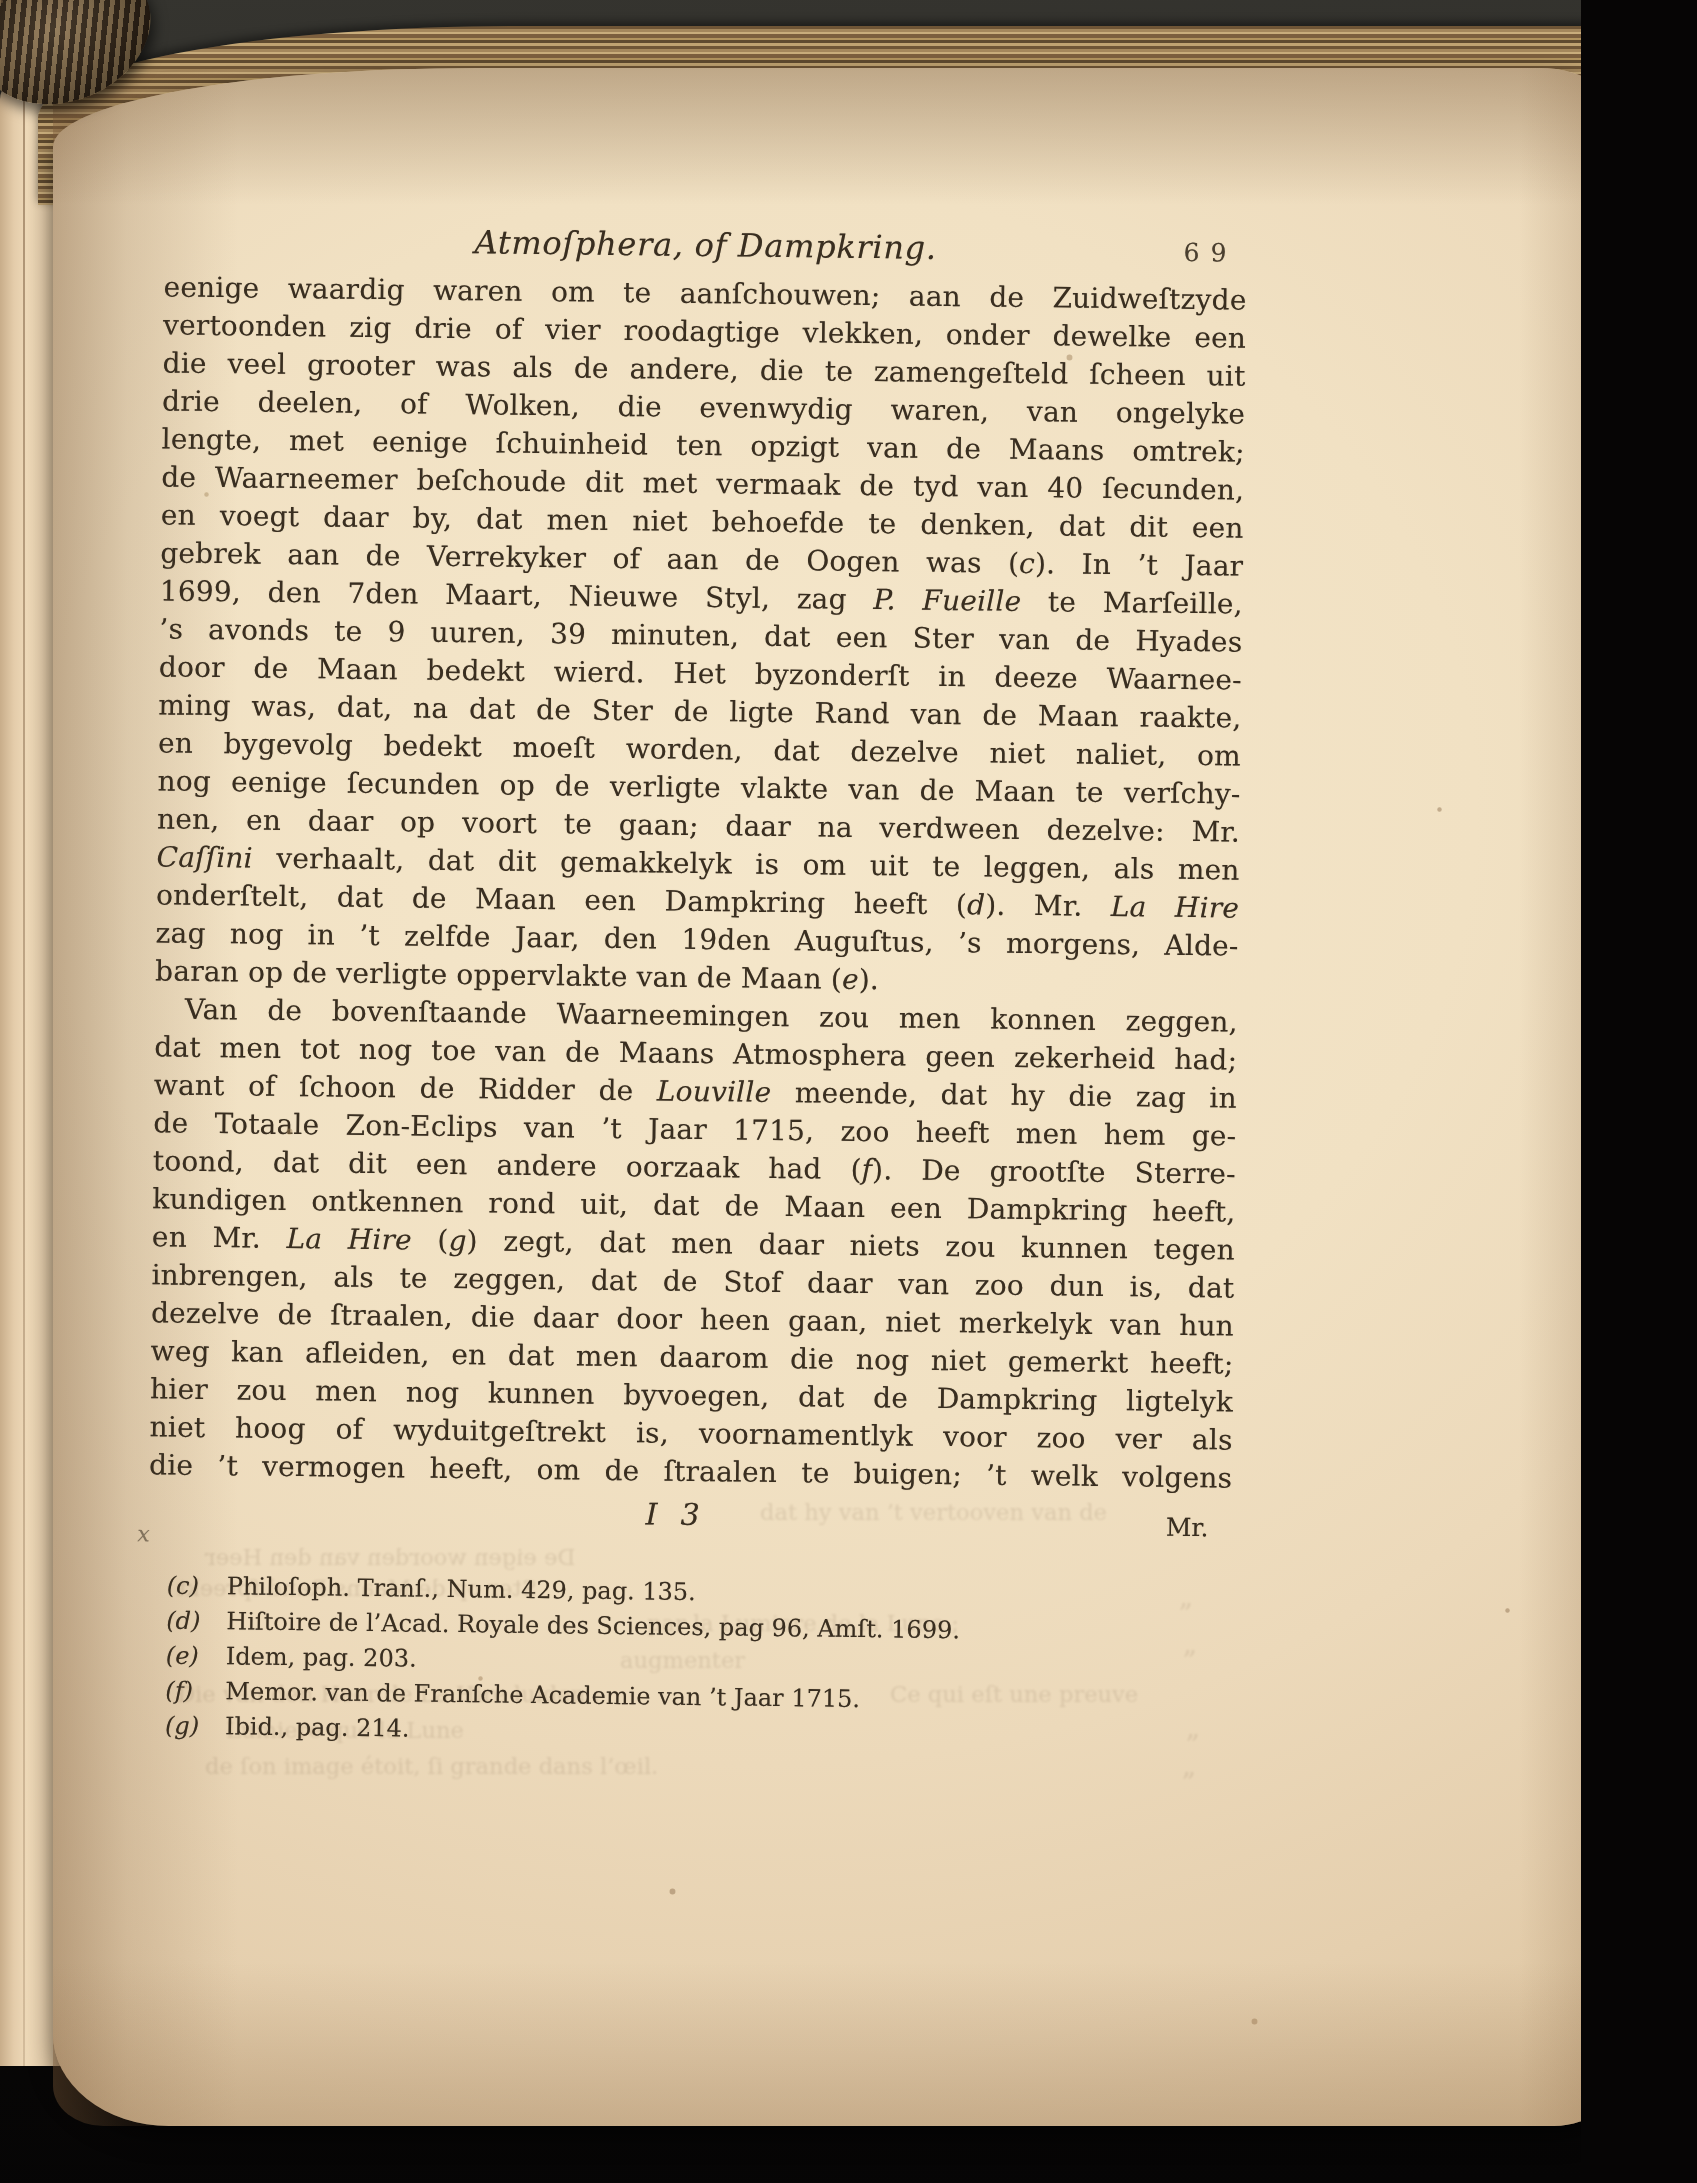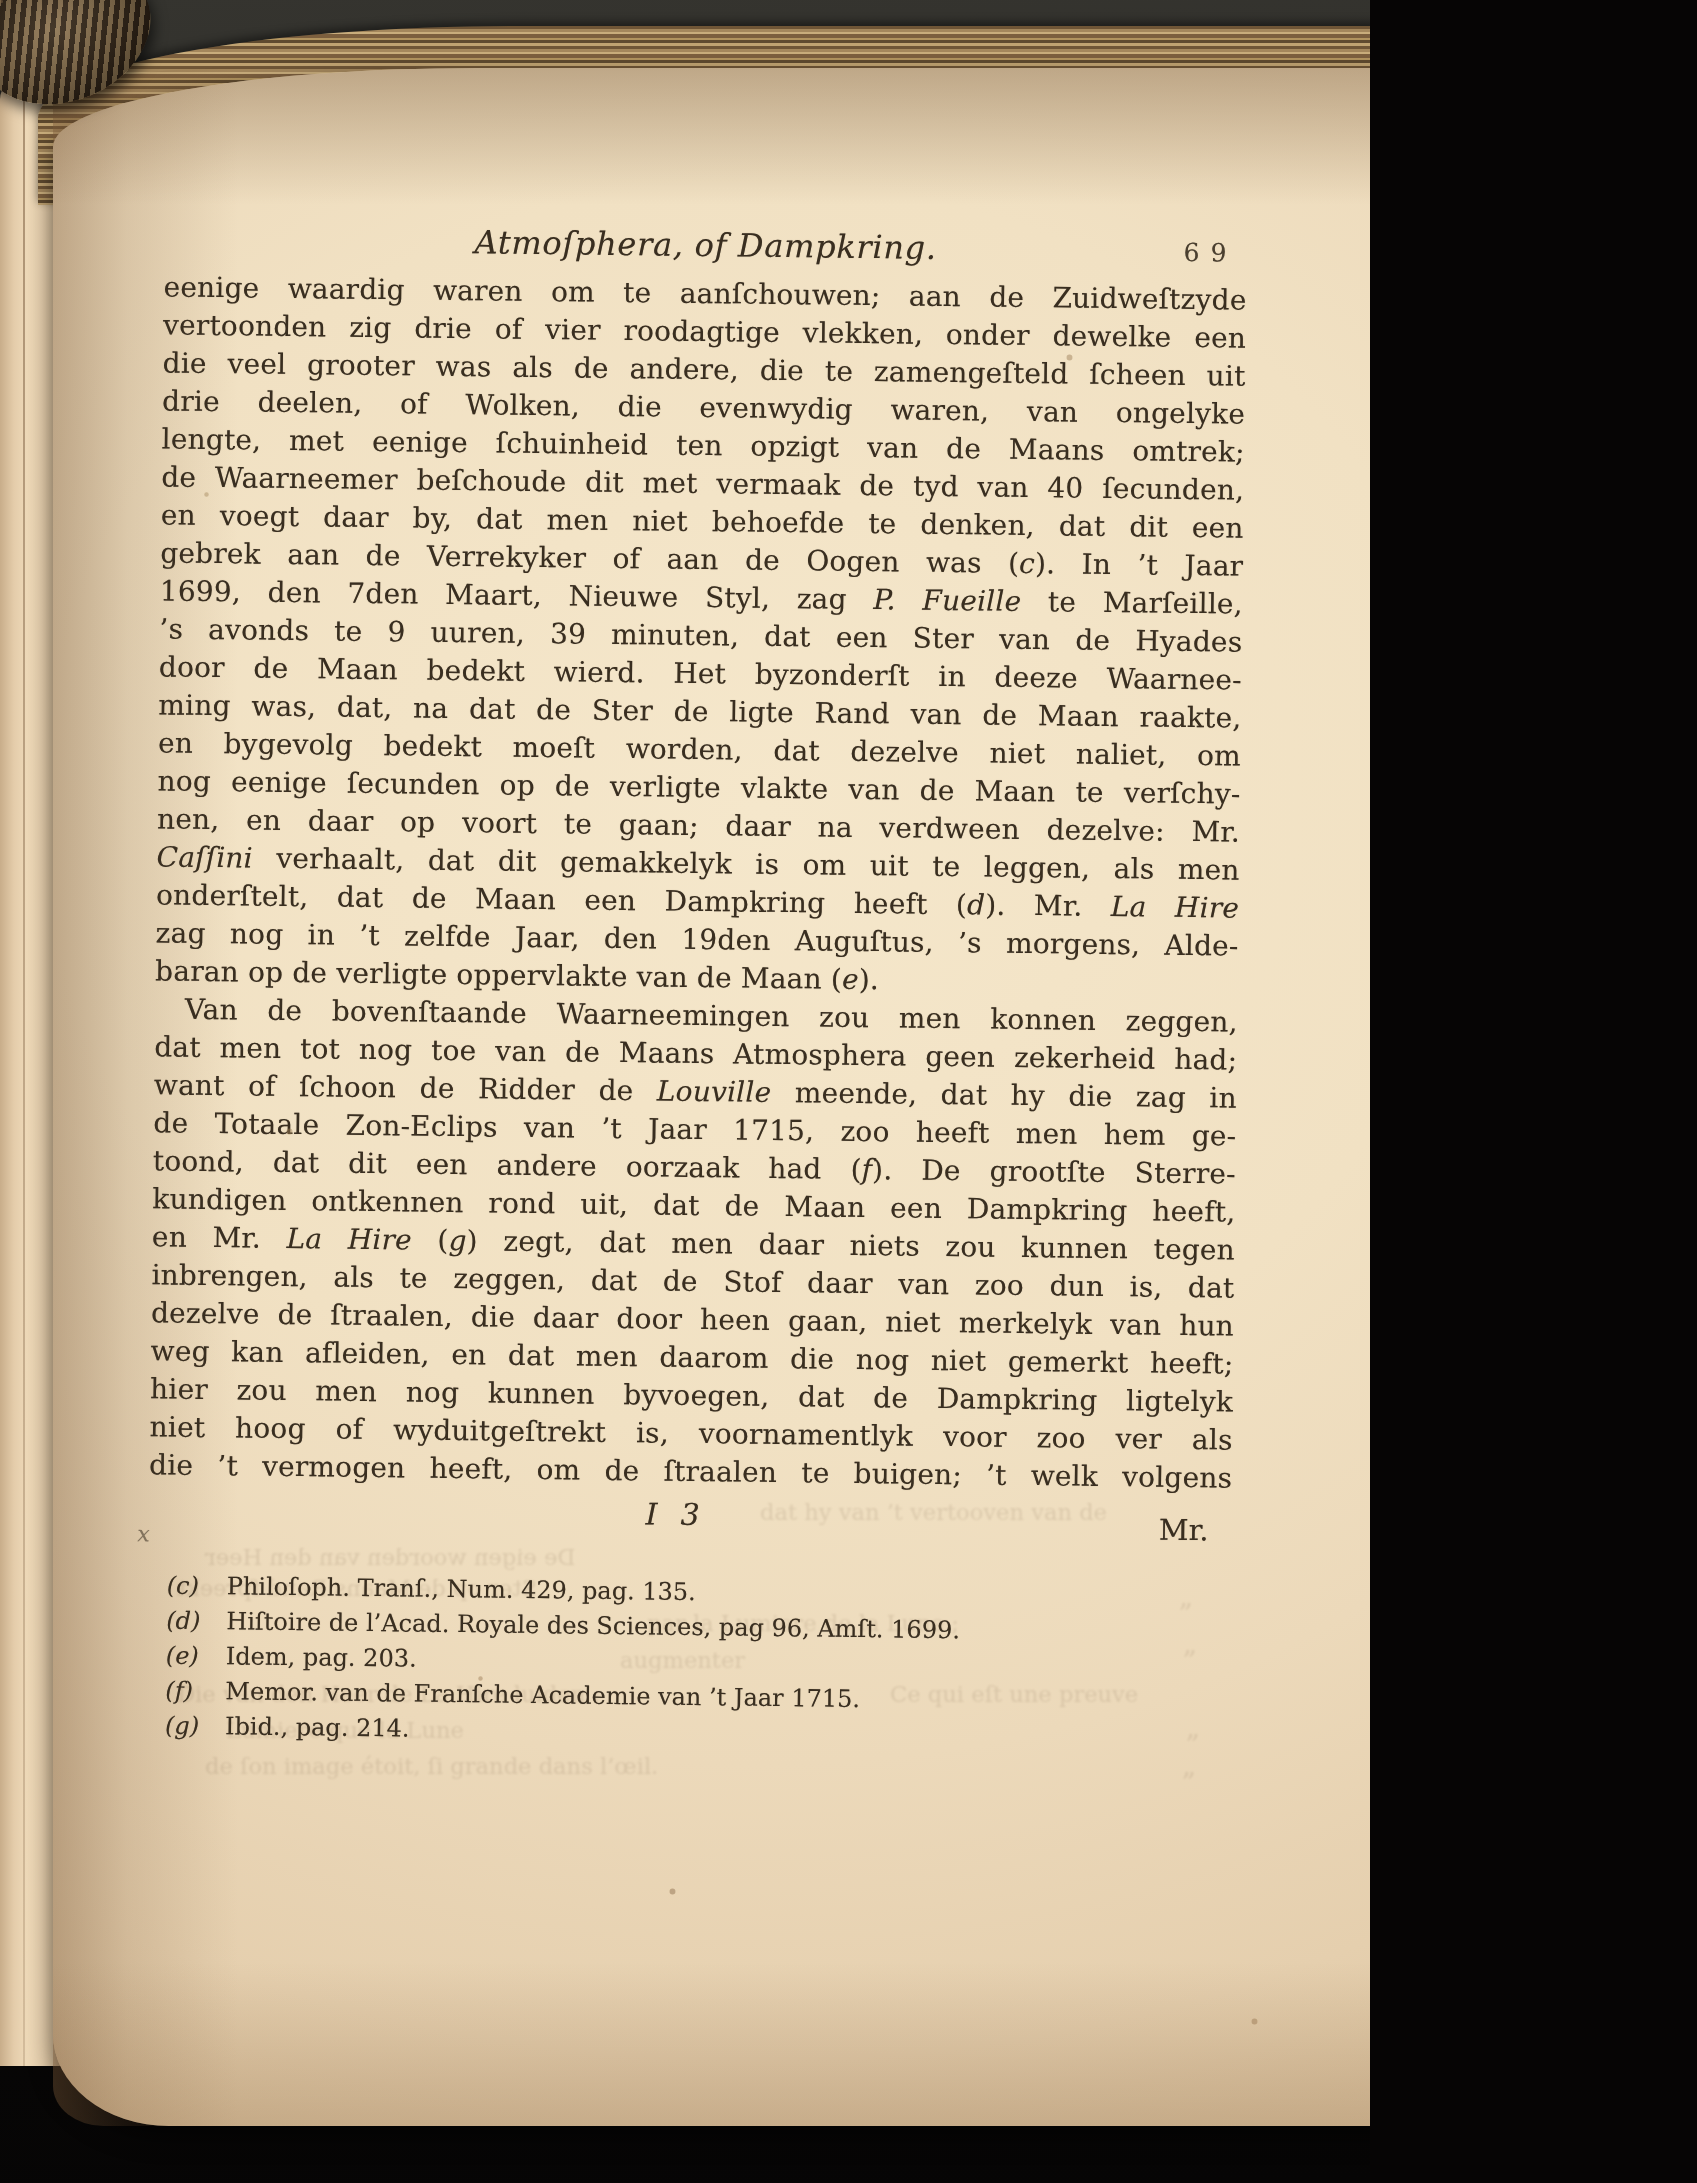--- a/index.html
+++ b/index.html
@@ -1,17 +1,17 @@
 <!DOCTYPE html>
 <html style="font-size:11px"><head>
 <meta charset="utf-8">
 <style>
   html,body{margin:0;padding:0;background:#060505;}
   .scene{
-    position:relative;width:1370px;height:2183px;overflow:hidden;
+    position:relative;width:1581px;height:2183px;overflow:hidden;
     font-family:"DejaVu Serif","Liberation Serif",serif;
     background:linear-gradient(178deg,#35342f 0%,#302f2b 10%,#292825 22%,#1b1a18 42%,#100f0d 60%,#090807 78%,#060505 100%);
   }
   
   .edge-top{
     position:absolute;left:38px;top:26px;width:1640px;height:179px;
     background:repeating-linear-gradient(180deg,#6f5536 0 3.4px,#a4875c 3.4px 6.2px,#c9ad7c 6.2px 8.2px,#7c5f3e 8.2px 11.6px,#b2945f 11.6px 14.4px,#5f4a2f 14.4px 17px,#bfa271 17px 20px);
     border-radius:479px 89px 0 0 / 92px 65px 0 0;
     box-shadow:0 -3.4px 8.2px rgba(0,0,0,.45);
   }
@@ -74,21 +74,21 @@
   .header-row{position:relative;height:45px;font-style:italic;font-size:32px;letter-spacing:0.7px;}
   .header-title{position:absolute;left:50%;transform:translateX(-50%);white-space:nowrap;}
   .header-num{position:absolute;right:9.6px;top:5.5px;font-style:normal;font-size:25px;letter-spacing:11px;opacity:.9;}
   .lines{margin-top:4.1px;font-size:28px;line-height:38px;letter-spacing:0.2px;}
   .line{text-align:justify;text-align-last:justify;height:38px;white-space:nowrap;}
   .line.end{text-align-last:left;}
   .line.indent{padding-left:30px;box-sizing:border-box;}
   .it{font-style:italic;}
   .sig-row{position:relative;height:42px;font-size:30px;}
   .sig-mark{position:absolute;left:497px;top:5.5px;letter-spacing:6.8px;font-style:italic;}
-  .catchword{position:absolute;right:23px;top:16.4px;font-size:29px;}
+  .catchword{position:absolute;right:23px;top:16.4px;font-size:25px;}
   .margin-x{position:absolute;left:-11px;top:1302px;font-size:22px;opacity:.55;font-style:italic;}
   .footnotes{margin-top:42px;font-size:24px;line-height:35px;padding-left:19px;}
   .fn .mk{font-style:italic;display:inline-block;min-width:60px;}
 </style>
 </head>
 <body>
 
 <div class="scene">
   <div class="gutter-sliver">
     <div class="crease"></div>

